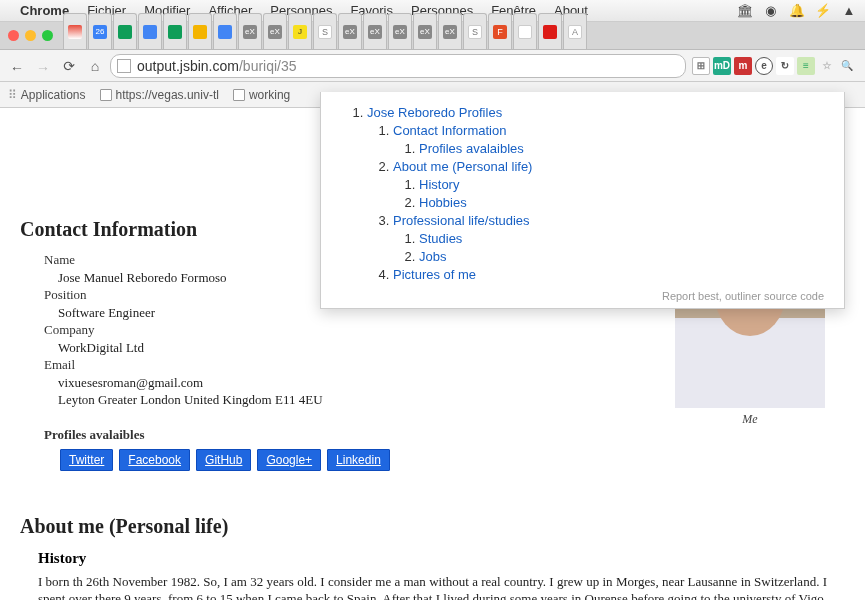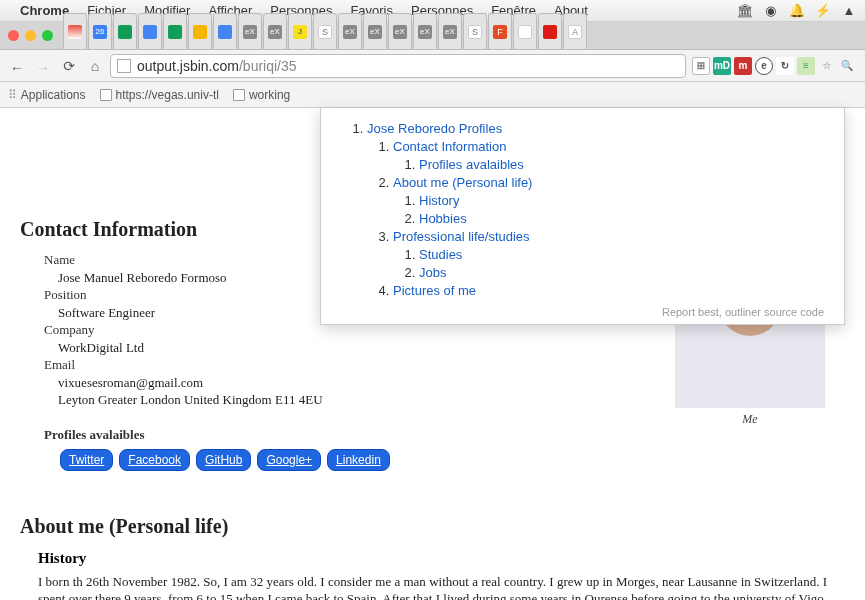--- a/index.html
+++ b/index.html
@@ -72,21 +72,21 @@
   display: flex;
   align-items: center;
   padding: 0 6px;
   gap: 4px;
 }
 .tb-btn { width: 22px; height: 22px; display: flex; align-items: center; justify-content: center; color: #555; font-size: 14px; cursor: pointer; }
 .omnibox {
   flex: 1;
   height: 24px;
   border: 1px solid #bbb;
-  border-radius: 4px;
+  border-radius: 10px;
   background: #fff;
   display: flex;
   align-items: center;
   padding: 0 6px;
   font-size: 14px;
   color: #333;
 }
 .omnibox .page-icon { width: 14px; height: 14px; border: 1px solid #aaa; margin-right: 6px; background: #fff; }
 .omnibox .dim { color: #888; }
 .toolbar-ext { display: flex; align-items: center; gap: 3px; padding: 0 2px; }
@@ -118,21 +118,21 @@
 .page-inner { padding: 0 20px; }
 h2.section { font-family: Georgia, serif; font-weight: bold; color: #222; margin: 24px 0 8px 0; }
 #contact-h { font-size: 20px; margin-top: 110px; }
 #about-h { font-size: 20px; margin-top: 44px; }
 #history-h { font-size: 15px; margin: 12px 0 6px 18px; }
 .info-block { margin-left: 24px; margin-top: 10px; font-size: 13px; line-height: 1.35; }
 .info-block .label { color: #333; }
 .info-block .value { margin-left: 14px; color: #222; }
 .profiles-label { margin: 18px 0 6px 24px; font-size: 13px; font-weight: 600; color: #333; }
 .profile-btns { display: flex; gap: 6px; margin-left: 40px; margin-top: 4px; }
-.profile-btn { background: #1f67e0; color: #fff; border: 1px solid #0d4bbd; border-radius: 8px; padding: 3px 8px; font-size: 12px; text-decoration: underline; font-family: Arial, sans-serif; cursor: pointer; }
+.profile-btn { background: #1f67e0; color: #fff; border: 1px solid #0d4bbd; border-radius: 1px; padding: 3px 8px; font-size: 12px; text-decoration: underline; font-family: Arial, sans-serif; cursor: pointer; }
 .body-text { font-size: 13px; color: #222; line-height: 1.35; margin: 4px 18px 0 18px; text-align: justify; }
 
 
 .photo-wrap { position: absolute; right: 40px; top: 100px; text-align: center; }
 .photo {
   width: 150px; height: 200px;
   background: linear-gradient(#d9e2e8 0 40%, #c4b098 40% 55%, #e8e8f0 55% 100%);
   position: relative;
   overflow: hidden;
 }
@@ -143,21 +143,21 @@
   width: 70px; height: 80px;
   background: #d2a98c;
   border-radius: 40% 40% 50% 50%;
   transform: translate(-50%, -50%);
 }
 .photo-caption { font-style: italic; font-size: 12px; color: #444; margin-top: 4px; }
 
 
 .outline-panel {
   position: absolute;
-  top: 108px;
+  top: 92px;
   left: 320px;
   right: 20px;
   background: #fff;
   border: 1px solid #ccc;
   border-top: none;
   box-shadow: 0 4px 14px rgba(0,0,0,0.18);
   padding: 10px 20px 6px 20px;
   z-index: 50;
   font-family: -apple-system, Arial, sans-serif;
 }

